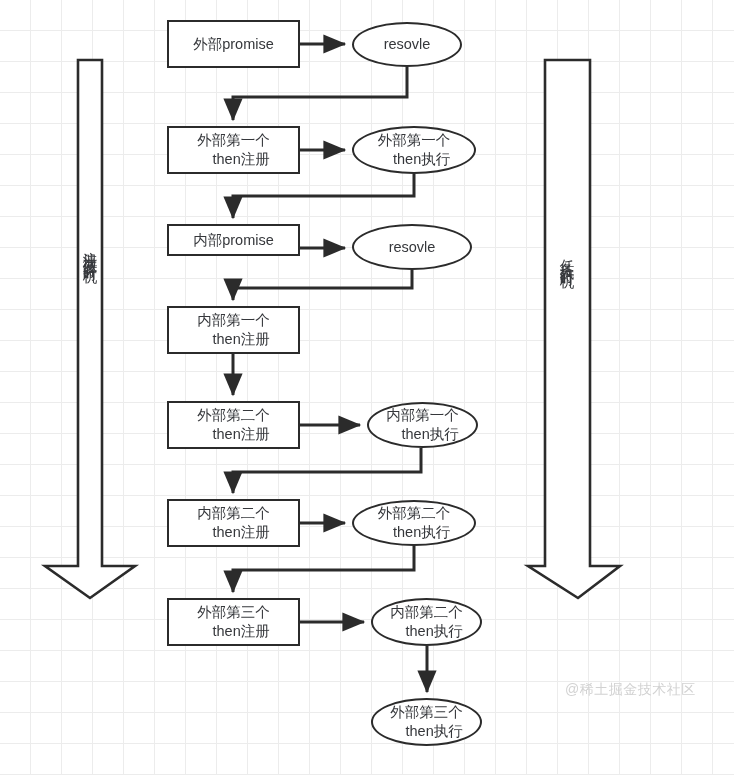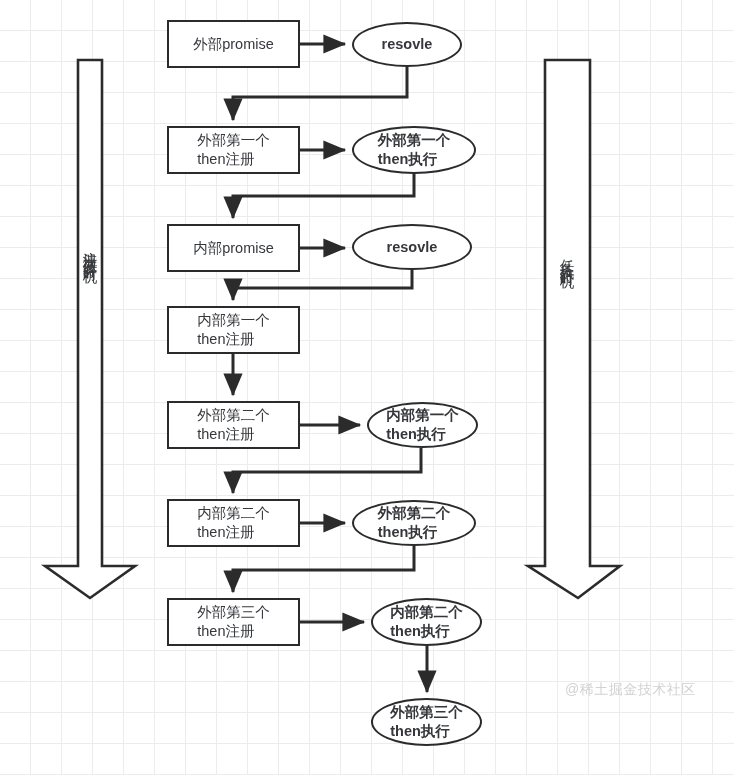--- a/index.html
+++ b/index.html
@@ -24,35 +24,34 @@
     position: absolute;
     inset: 0;
     width: 734px;
     height: 775px;
   }
   .node {
     position: absolute;
     display: flex;
     align-items: center;
     justify-content: center;
-    text-align: left;
+    text-align: right;
     color: #35373b;
     font-size: 14.5px;
     line-height: 1.28;
     box-sizing: border-box;
   }
   .node-box {
     border: 2.2px solid #2b2b2b;
     background: #ffffff;
   }
   .node-ellipse {
     border: 2.2px solid #2b2b2b;
     background: #ffffff;
     border-radius: 50%;
-    font-weight: bold;
   }
   .band-label {
     position: absolute;
     writing-mode: vertical-rl;
     text-orientation: upright;
     color: #35373b;
     font-size: 14.5px;
     letter-spacing: 3px;
     white-space: nowrap;
     text-align: center;
@@ -111,21 +110,21 @@
   </div>
 
   <div class="node node-box" style="left:167px; top:126px; width:133px; height:48px;">
     <span><span>外部第一个</span><br><span>then注册</span></span>
   </div>
 
   <div class="node node-ellipse" style="left:352px; top:126px; width:124px; height:48px;">
     <span><span>外部第一个</span><br><span>then执行</span></span>
   </div>
 
-  <div class="node node-box" style="left:167px; top:224px; width:133px; height:48px;">
+  <div class="node node-box" style="left:167px; top:224px; width:133px; height:32px;">
     <span>内部promise</span>
   </div>
 
   <div class="node node-ellipse" style="left:352px; top:224px; width:120px; height:46px;">
     <span>resovle</span>
   </div>
 
   <div class="node node-box" style="left:167px; top:306px; width:133px; height:48px;">
     <span><span>内部第一个</span><br><span>then注册</span></span>
   </div>

